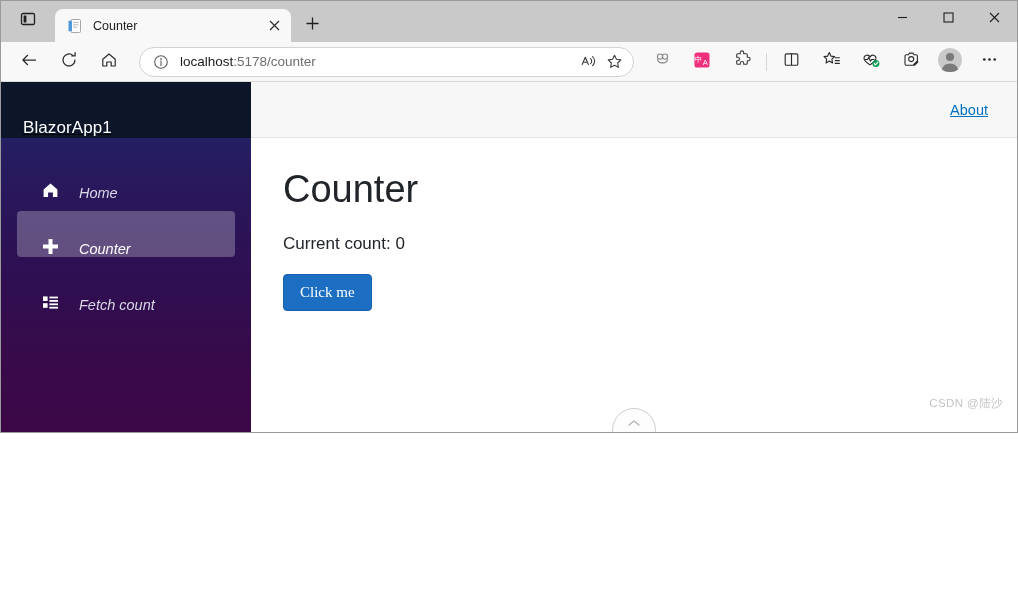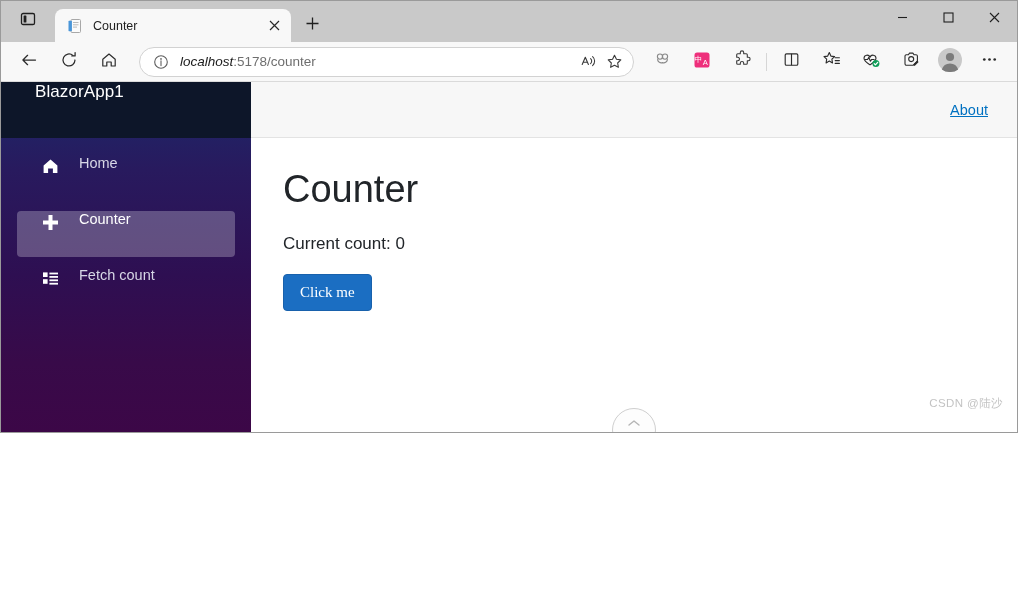--- a/index.html
+++ b/index.html
@@ -95,21 +95,21 @@
     cursor: text;
   }
   .omnibox-info { width: 22px; height: 22px; display:flex; align-items:center; justify-content:center; flex:0 0 22px;}
   .url {
     flex: 1 1 auto;
     font-size: 13.5px;
     color: #6e6e6e;
     white-space: nowrap; overflow: hidden;
     margin-left: 8px;
   }
-  .url b { color: #1a1a1a; font-weight: 400; font-style: italic; }
+  .url b { color: #1a1a1a; font-weight: 400; }
   .omnibox-act {
     width: 26px; height: 26px; flex: 0 0 26px;
     display: flex; align-items: center; justify-content: center;
     border-radius: 13px; cursor: pointer;
   }
   .tb-sep { width: 1px; height: 18px; background: #d6d6d6; margin: 0 4px; }
   .avatar-btn {
     width: 30px; height: 30px; margin: 0 4px; border-radius: 50%;
     display:flex; align-items:center; justify-content:center; cursor:pointer;
   }
@@ -124,41 +124,43 @@
   }
   .sidebar {
     width: 250px; flex: 0 0 250px;
     background: linear-gradient(180deg, #1b2a6b 0%, #281a5e 25%, #2e0f52 55%, #380a49 80%, #3c0747 100%);
     display: flex; flex-direction: column;
     position: relative;
   }
   .brand {
     height: 56px; min-height: 56px;
     background: #0d1629;
-    display: flex; align-items: flex-start;
-    padding-left: 34px;
+    display: flex; align-items: flex-end;
+    padding-left: 22px;
+    text-decoration: underline;
   }
   .brand-title {
     color: #ffffff;
     font-size: 17px;
     letter-spacing: .1px;
   }
   .nav {
     padding: 12px 0 0 0;
     display: flex; flex-direction: column;
   }
   .nav-item {
-    display: flex; align-items: flex-start;
+    display: flex; align-items: flex-end;
     height: 46px;
     margin: 5px 16px;
     padding-left: 22px;
     border-radius: 4px;
     cursor: pointer;
     color: #d7d7e6;
     font-size: 14.5px;
+    font-style: italic;
   }
   .nav-item.active {
     background: rgba(255,255,255,.26);
     color: #ffffff;
   }
   .nav-icon {
     width: 22px; height: 22px; flex: 0 0 22px;
     margin-right: 18px;
     display: flex; align-items: center; justify-content: center;
   }

